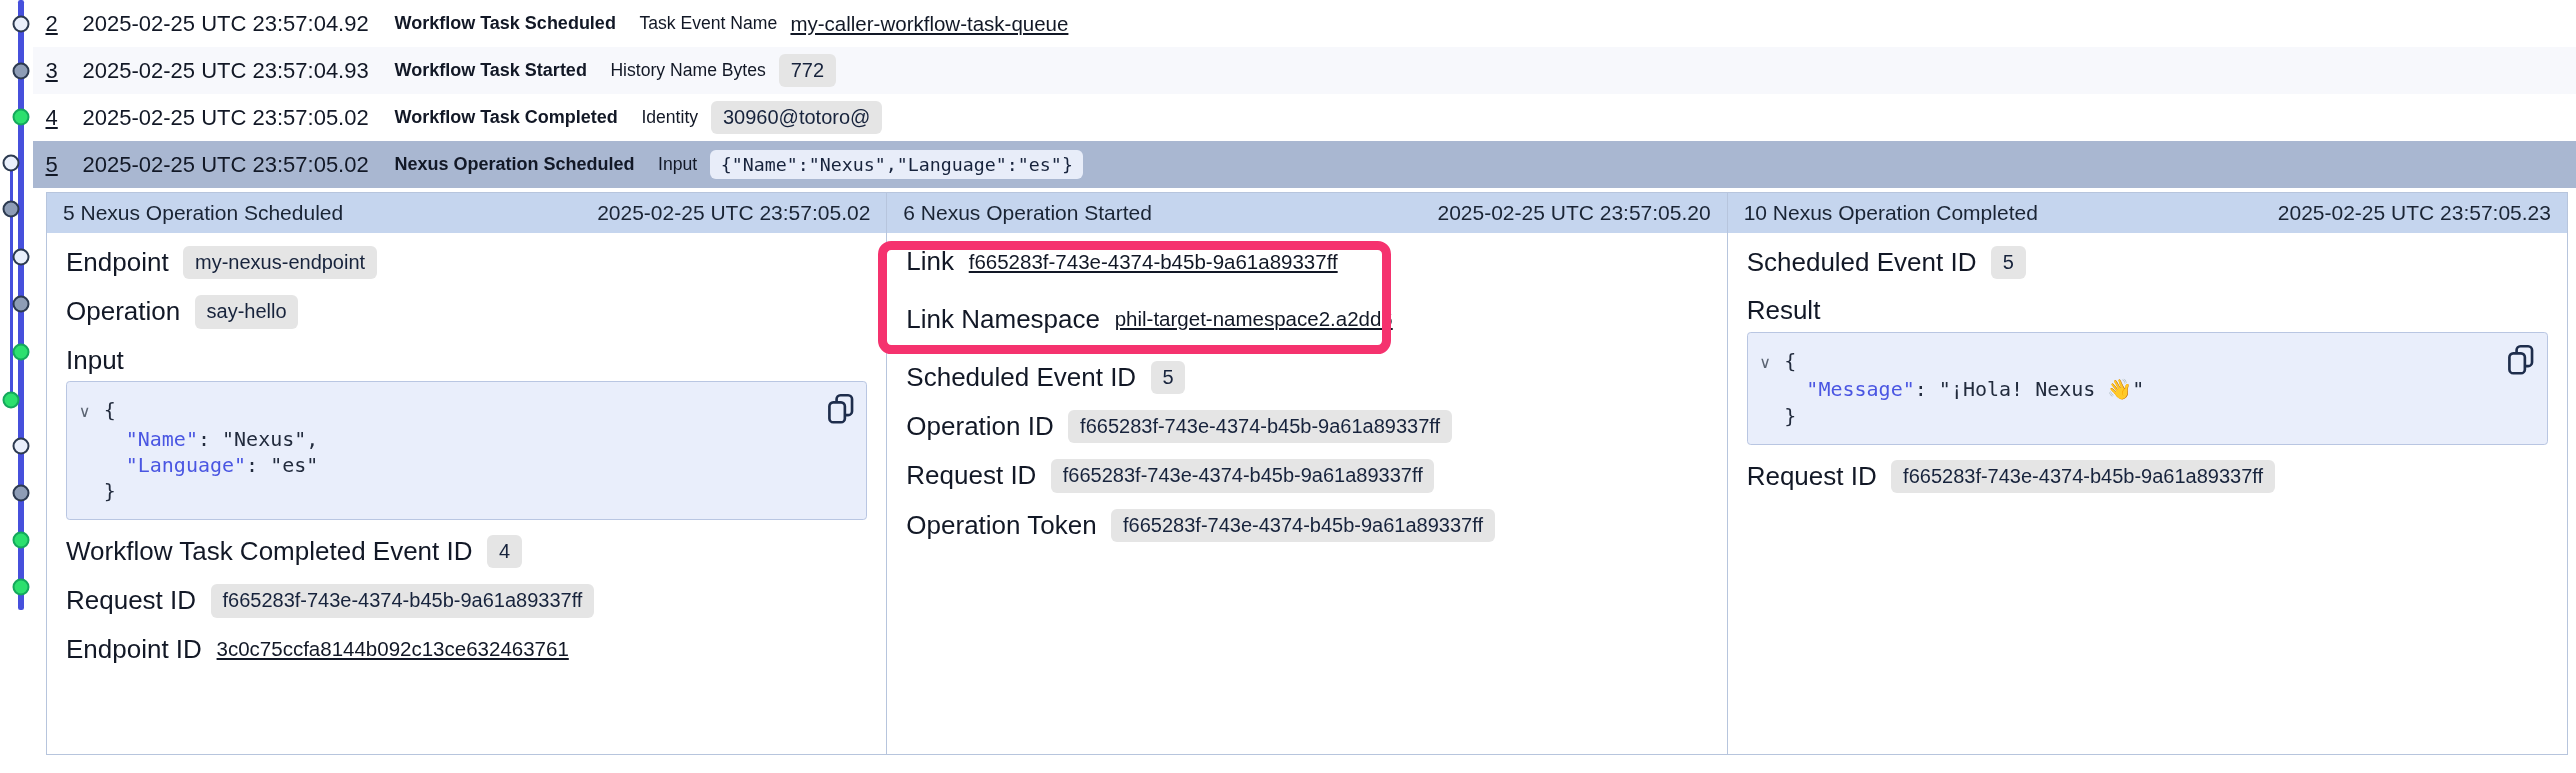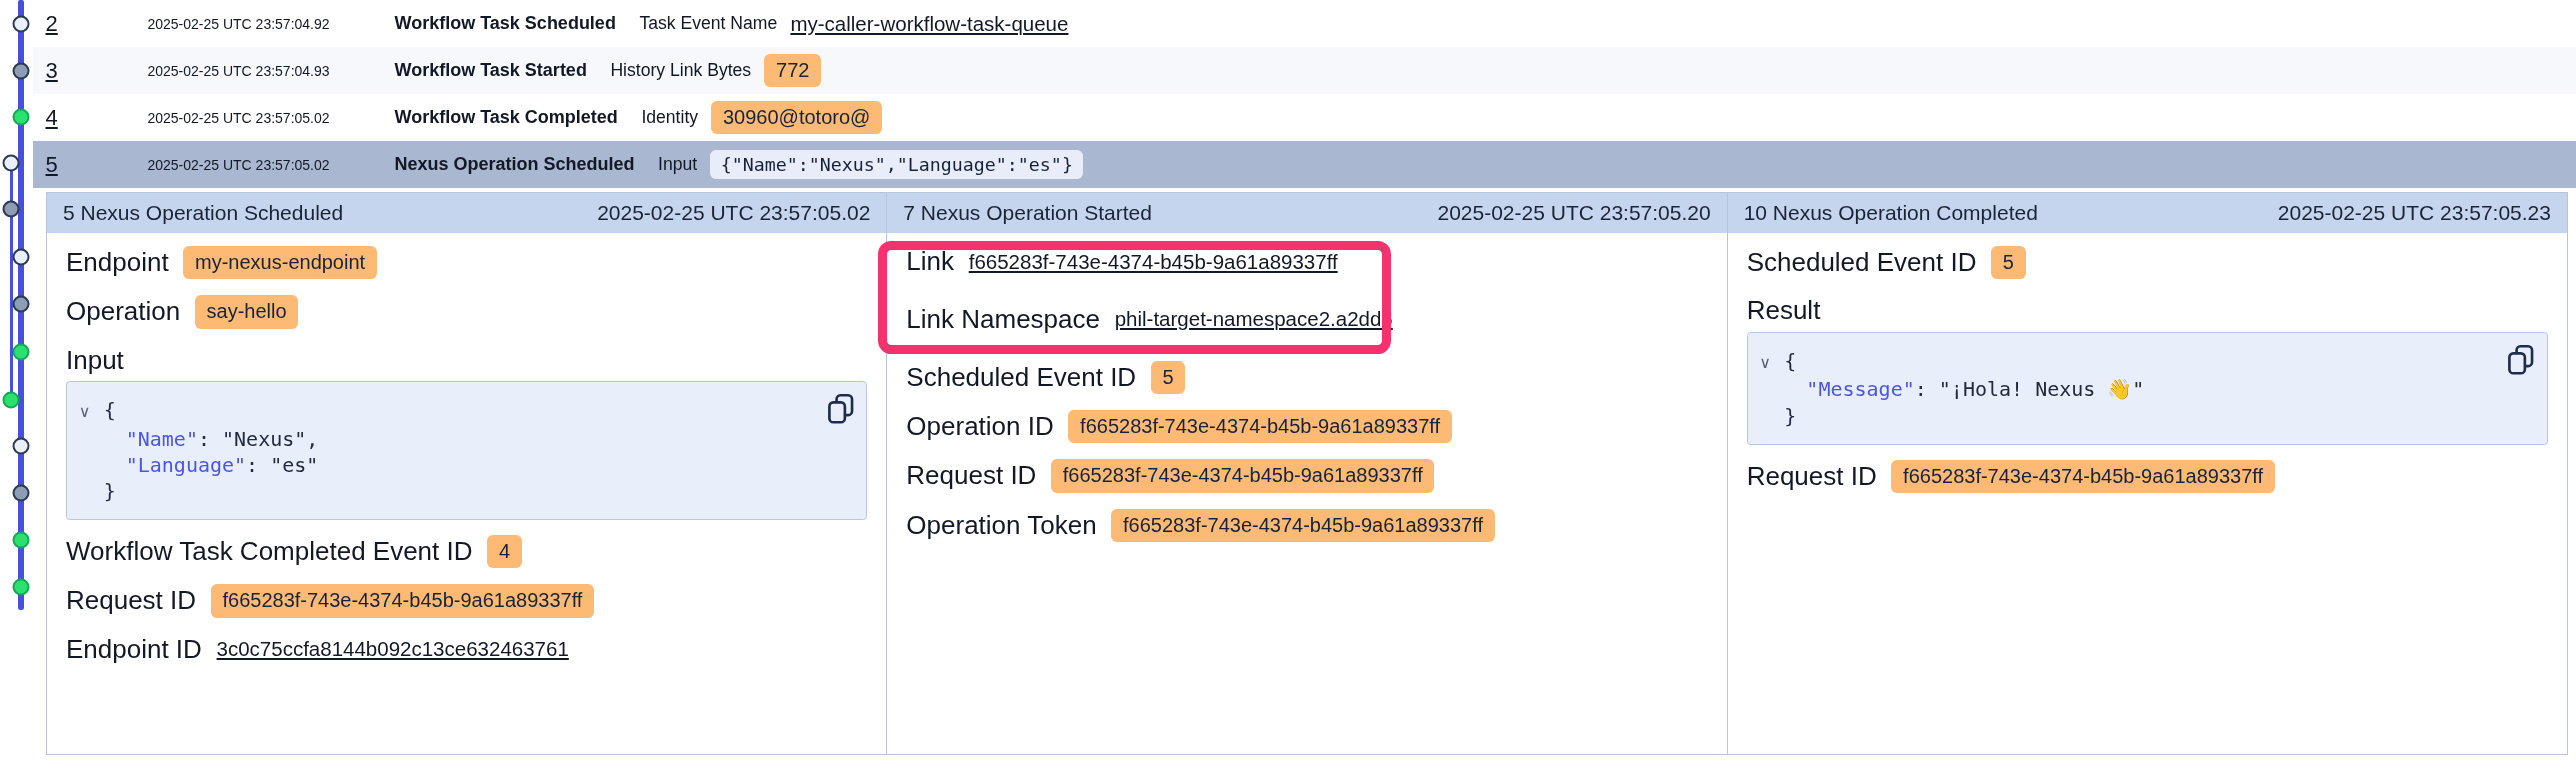--- a/index.html
+++ b/index.html
@@ -19,24 +19,24 @@
        border:2.2px solid #2c3a50;}
   .dot.none{background:#e9effb;}
   .dot.started{background:#8e9db6;}
   .dot.completed{background:#2ce06e;border-color:#14a85c;}
   
   .rows{position:absolute;left:33px;top:0;right:0;}
   .event-row{height:47px;display:flex;align-items:center;padding-left:12.5px;cursor:pointer;}
   .event-row.striped{background:#f7f8fc;}
   .event-row.selected{background:#a9b7d1;}
   .evt-num{width:37px;font-size:22px;text-decoration:underline;color:#121826;flex:0 0 auto;}
-  .evt-time{width:312px;font-size:14px;flex:0 0 auto;text-align:center;}
+  .evt-time{width:312px;font-size:22px;flex:0 0 auto;}
   .evt-name{font-size:18px;font-weight:700;margin-right:23.5px;white-space:nowrap;}
   .evt-attr-label{font-size:17.6px;margin-right:13.2px;white-space:nowrap;}
-  .badge{background:#fdba74;border-radius:5.9px;padding:5.1px 11.7px;font-size:20px;
+  .badge{background:#e5e5e5;border-radius:5.9px;padding:5.1px 11.7px;font-size:20px;
          color:#17233c;white-space:nowrap;}
   .badge.mono-light{background:#e8edf9;font-family:"DejaVu Sans Mono",monospace;font-size:18.3px;padding:4.4px 10.3px;}
   .link{font-size:20.5px;text-decoration:underline;color:#121826;cursor:pointer;white-space:nowrap;}
   .evt-link{font-size:20.5px;text-decoration:underline;color:#121826;cursor:pointer;}
   
   .panels{position:absolute;left:46px;top:192px;width:2522px;height:563px;
           border:1.5px solid #b7c5dd;box-sizing:border-box;display:flex;background:#fff;}
   .panel{flex:1 1 0;min-width:0;display:flex;flex-direction:column;border-right:1.5px solid #b7c5dd;}
   .panel:last-child{border-right:none;}
   .panel-header{height:40px;flex:0 0 auto;background:#c5d5ee;display:flex;
@@ -90,21 +90,21 @@
     <span class="evt-time">2025-02-25 UTC 23:57:04.92</span>
     <span class="evt-name">Workflow Task Scheduled</span>
     <span class="evt-attr-label">Task Event Name</span>
     <span class="evt-link">my-caller-workflow-task-queue</span>
   </div>
 
   <div class="event-row striped">
     <span class="evt-num">3</span>
     <span class="evt-time">2025-02-25 UTC 23:57:04.93</span>
     <span class="evt-name">Workflow Task Started</span>
-    <span class="evt-attr-label">History Link Bytes</span>
+    <span class="evt-attr-label">History Name Bytes</span>
     <span class="badge">772</span>
   </div>
 
   <div class="event-row">
     <span class="evt-num">4</span>
     <span class="evt-time">2025-02-25 UTC 23:57:05.02</span>
     <span class="evt-name">Workflow Task Completed</span>
     <span class="evt-attr-label">Identity</span>
     <span class="badge">30960@totoro@</span>
   </div>
@@ -159,21 +159,21 @@
       </div>
       <div class="field">
         <span class="flabel">Endpoint ID</span>
         <span class="link">3c0c75ccfa8144b092c13ce632463761</span>
       </div>
     </div>
   </section>
 
   <section class="panel">
     <div class="panel-header">
-      <span>7 Nexus Operation Started</span>
+      <span>6 Nexus Operation Started</span>
       <span>2025-02-25 UTC 23:57:05.20</span>
     </div>
     <div class="panel-body">
       <div class="field gap-lg">
         <span class="flabel">Link</span>
         <span class="link">f665283f-743e-4374-b45b-9a61a89337ff</span>
       </div>
       <div class="field gap-lg">
         <span class="flabel">Link Namespace</span>
         <span class="link">phil-target-namespace2.a2dd6</span>

